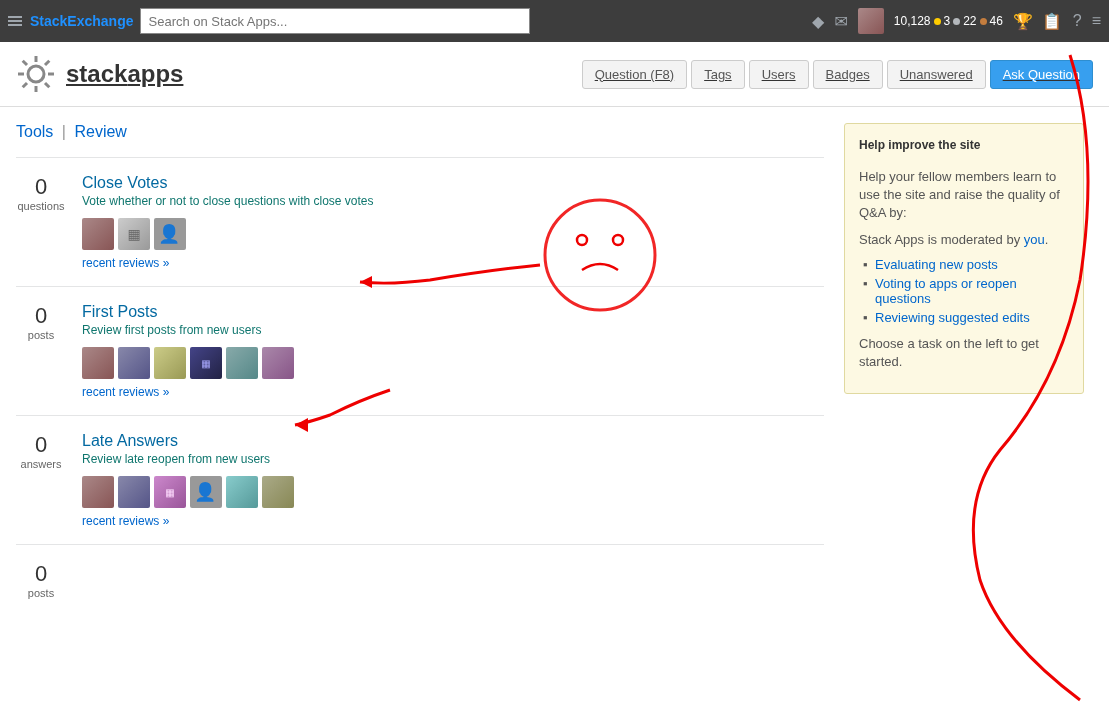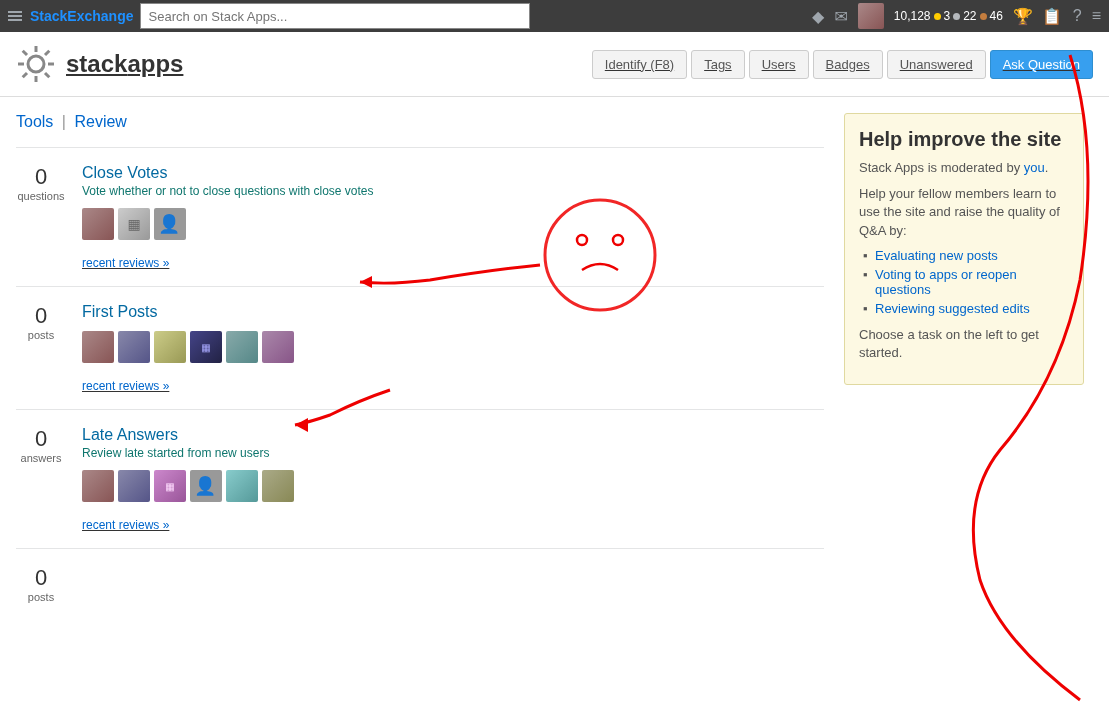--- a/index.html
+++ b/index.html
@@ -1,21 +1,21 @@
 <!DOCTYPE html>
 <html><head>
   <meta charset="utf-8">
   <style>
     * { margin: 0; padding: 0; box-sizing: border-box; }
     body { font-family: Arial, sans-serif; font-size: 13px; background: #fff; color: #333; }
 
     
     .navbar {
       background: #3d3d3d;
-      height: 32px;
+      height: 42px;
       display: flex;
       align-items: center;
       padding: 0 8px;
       gap: 6px;
     }
     .navbar-brand {
       color: #fff;
       font-weight: bold;
       font-size: 14px;
       display: flex;
@@ -139,21 +139,21 @@
       width: 32px; height: 32px; background: #ccc; border-radius: 2px;
       display: inline-block;
       overflow: hidden;
     }
     .avatar-placeholder {
       width: 32px; height: 32px; background: #999; border-radius: 2px;
       display: inline-flex; align-items: center; justify-content: center;
       color: #fff; font-size: 18px;
     }
     .recent-reviews {
-      font-size: 12px; margin-top: 16px; text-decoration: underline;
+      font-size: 12px; margin-top: 6px;
     }
     .recent-reviews a { color: #06c; text-decoration: none; }
 
     
     .av1 { background: linear-gradient(135deg, #a88, #855); }
     .av2 { background: linear-gradient(135deg, #88a, #558); }
     .av4 { background: linear-gradient(135deg, #aa8, #885); }
     .av5 { background: linear-gradient(135deg, #8aa, #588); }
     .av6 { background: linear-gradient(135deg, #a8a, #858); }
     .av8 { background: linear-gradient(135deg, #8cc, #599); }
@@ -161,21 +161,21 @@
 
     
     .sidebar { width: 240px; min-width: 240px; }
     .help-box {
       background: #fdf9e3;
       border: 1px solid #e0d9a0;
       border-radius: 3px;
       padding: 14px;
       font-size: 13px;
     }
-    .help-box h3 { font-size: 20px; font-weight: bold; color: #333; margin-bottom: 8px; }
+    .help-box h3 { font-size: 12px; font-weight: bold; color: #333; margin-bottom: 16px; }
     .help-box p { color: #555; margin-bottom: 8px; line-height: 1.4; }
     .help-box a { color: #06c; text-decoration: none; }
     .help-box ul { margin-left: 8px; padding-left: 8px; }
     .help-box ul li { margin-bottom: 4px; color: #06c; list-style: none; position: relative; }
     .help-box ul li::before { content: "▪"; color: #555; position: absolute; left: -12px; }
 
     
     .annotation-canvas {
       position: absolute;
       top: 0; left: 0;
@@ -240,21 +240,21 @@
           <line x1="29" y1="29" x2="33.3" y2="33.3"></line>
           <line x1="33.3" y1="6.7" x2="29" y2="11"></line>
           <line x1="11" y1="29" x2="6.7" y2="33.3"></line>
         </g>
       </svg>
       <div class="site-logo-text">
         <span>stack</span><span style="font-weight:bold">apps</span>
       </div>
     </div>
     <div class="site-nav">
-      <a class="site-nav-btn">Identify (F8)</a>
+      <a class="site-nav-btn">Question (F8)</a>
       <a class="site-nav-btn">Tags</a>
       <a class="site-nav-btn">Users</a>
       <a class="site-nav-btn">Badges</a>
       <a class="site-nav-btn">Unanswered</a>
       <a class="site-nav-btn" style="background:#379fef;color:#fff;border-color:#2e8ed0;">Ask Question</a>
     </div>
   </div>
 
   <div class="content">
     <div class="main-content">
@@ -286,20 +286,21 @@
         </div>
       </div>
 
       <div class="review-item">
         <div class="review-count">
           <div class="num">0</div>
           <div class="label">posts</div>
         </div>
         <div class="review-info">
           <a class="title" href="#">First Posts</a>
+          <div class="desc">Review first posts from new users</div>
           <div class="review-avatars">
             <div class="avatar-thumb av1"></div>
             <div class="avatar-thumb av2"></div>
             <div class="avatar-thumb av9"></div>
             <div class="avatar-thumb" style="background:linear-gradient(135deg,#448,#224);display:flex;align-items:center;justify-content:center;">
                 <span style="font-size:10px;color:#aaf">▦</span>
               </div>
             <div class="avatar-thumb av5"></div>
             <div class="avatar-thumb av6"></div>
           </div>
@@ -309,21 +310,21 @@
         </div>
       </div>
 
       <div class="review-item">
         <div class="review-count">
           <div class="num">0</div>
           <div class="label">answers</div>
         </div>
         <div class="review-info">
           <a class="title" href="#">Late Answers</a>
-          <div class="desc">Review late started from new users</div>
+          <div class="desc">Review late reopen from new users</div>
           <div class="review-avatars">
             <div class="avatar-thumb av1"></div>
             <div class="avatar-thumb av2"></div>
             <div class="avatar-thumb" style="background:linear-gradient(135deg,#c8c,#959);display:flex;align-items:center;justify-content:center;">
                 <span style="font-size:10px;color:#fdf">▦</span>
               </div>
             <div class="avatar-placeholder">👤</div>
             <div class="avatar-thumb av8"></div>
             <div class="avatar-thumb av4"></div>
           </div>
@@ -338,25 +339,25 @@
           <div class="num">0</div>
           <div class="label">posts</div>
         </div>
       </div>
 
     </div>
 
     <div class="sidebar">
       <div class="help-box">
         <h3>Help improve the site</h3>
+        <p>Help your fellow members learn to use the site and raise the quality of Q&amp;A by:</p>
         <p>
           <span>Stack Apps is moderated by</span>
           <a href="#">you</a>.
         </p>
-        <p>Help your fellow members learn to use the site and raise the quality of Q&amp;A by:</p>
         <ul>
           <li><a href="#">Evaluating new posts</a></li>
           <li><a href="#">Voting to apps or reopen questions</a></li>
           <li><a href="#">Reviewing suggested edits</a></li>
         </ul>
         <p style="margin-top:10px;">
           <span>Choose a task on the left to get started.</span>
         </p>
       </div>
     </div>

